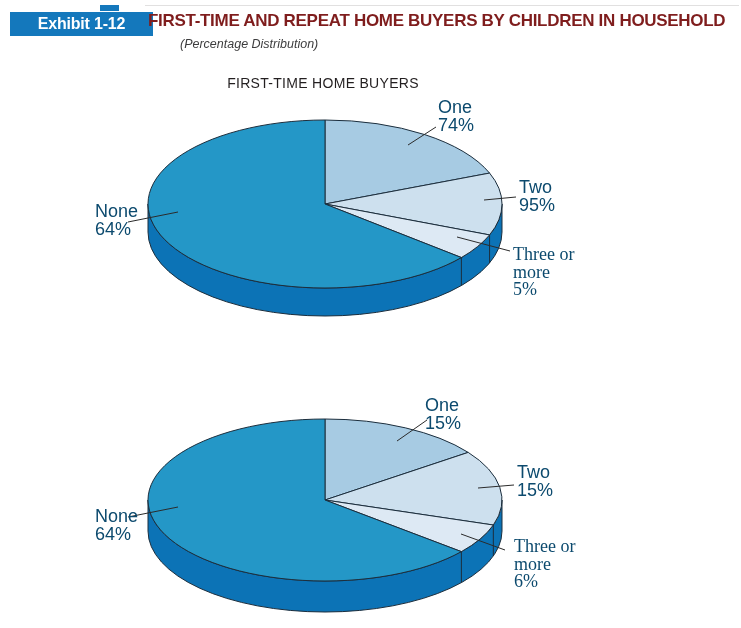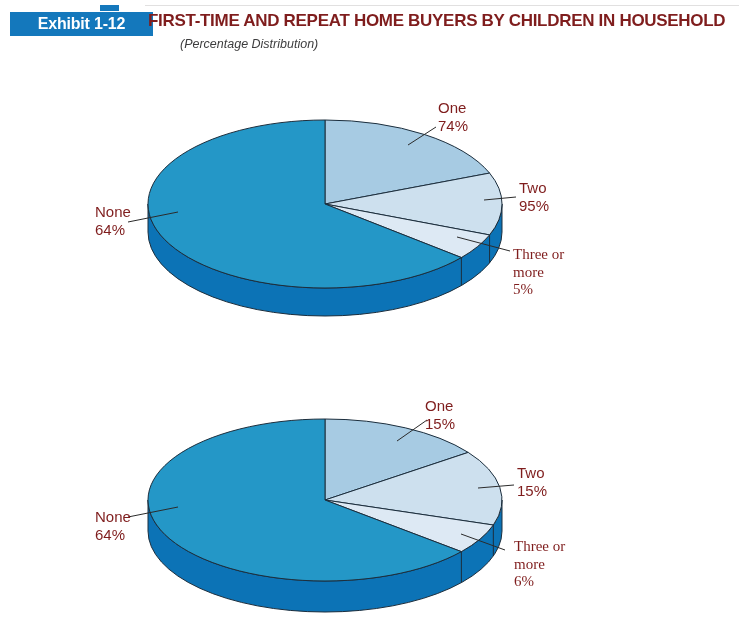--- a/index.html
+++ b/index.html
@@ -33,21 +33,21 @@
 
   .chart-title {
     position:absolute; left:143px; width:360px; text-align:center;
     font-size:14px; letter-spacing:0.3px; color:#231f20;
   }
   #ct0 { top:75px; }
   #ct1 { top:386px; }
 
   #pies { position:absolute; left:0; top:0; }
 
-  .pie-label { position:absolute; font-size:15px; line-height:17.5px; color:#7f1d1d; }
+  .pie-label { position:absolute; font-size:18px; line-height:17.5px; color:#0c4a6e; }
   .pie-label.wrap { width:66px;font-family:Liberation Serif, serif; }
 </style>
 </head>
 <body>
 
 <div class="page">
 
   <div class="artifact-line"></div>
   <div class="artifact-dash"></div>
 
@@ -73,20 +73,21 @@
       <path d="M 325 500 L 493.33700338424217 525.0303765443707 A 177 81 0 0 1 461.3808439713147 551.6313431696439 Z" fill="#dde9f4" stroke="#1c2e3d" stroke-width="1" stroke-linejoin="round"></path>
       <path d="M 325 500 L 461.3808439713147 551.6313431696439 A 177 81 0 1 1 324.99999999999994 419 Z" fill="#2497c7" stroke="#1c2e3d" stroke-width="1" stroke-linejoin="round"></path>
       <path d="M 493.33700338424217 525.0303765443707 L 493.33700338424217 556.0303765443707" fill="none" stroke="#1c2e3d" stroke-width="1" stroke-linejoin="round"></path>
       <path d="M 461.3808439713147 551.6313431696439 L 461.3808439713147 582.6313431696439" fill="none" stroke="#1c2e3d" stroke-width="1" stroke-linejoin="round"></path>
       <line x1="427" y1="420" x2="397" y2="441" stroke="#2b2b2b" stroke-width="1"></line>
       <line x1="514" y1="485" x2="478" y2="488" stroke="#2b2b2b" stroke-width="1"></line>
       <line x1="505" y1="550" x2="461" y2="534" stroke="#2b2b2b" stroke-width="1"></line>
       <line x1="128" y1="517" x2="178" y2="507" stroke="#2b2b2b" stroke-width="1"></line>
     </svg>
 
+  <div class="chart-title" id="ct0">FIRST-TIME HOME BUYERS</div>
 
   <div class="pie-label" style="left:438px;top:99px">
     <div>One</div>
     <div>74%</div>
   </div>
   <div class="pie-label" style="left:519px;top:179px">
     <div>Two</div>
     <div>95%</div>
   </div>
   <div class="pie-label wrap" style="left:513px;top:246px">

